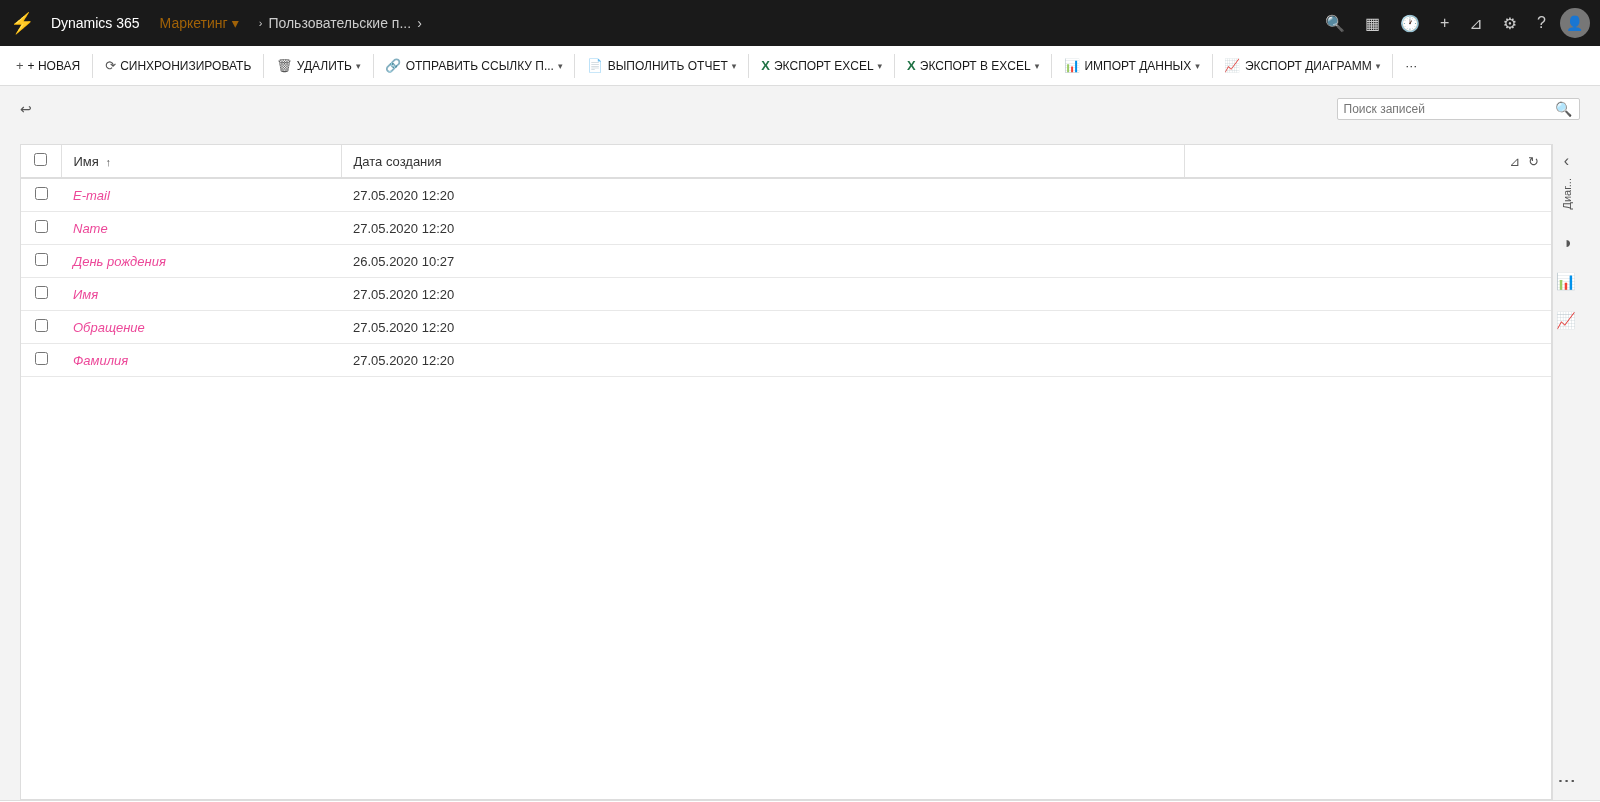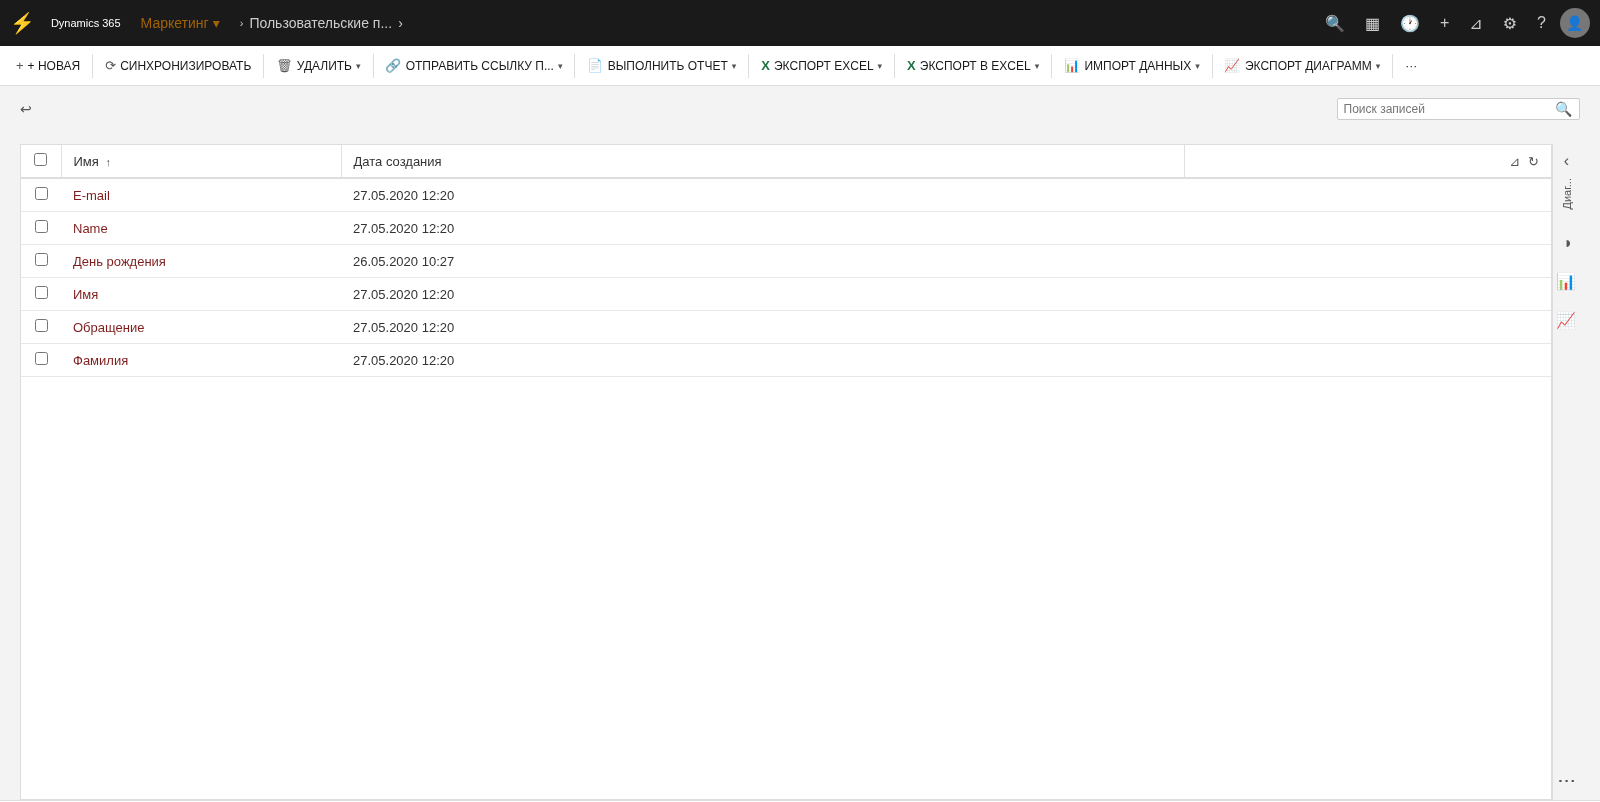--- a/index.html
+++ b/index.html
@@ -4,21 +4,21 @@
   <style>
     * { box-sizing: border-box; margin: 0; padding: 0; }
     body { font-family: 'Segoe UI', Tahoma, Geneva, Verdana, sans-serif; font-size: 13px; background: #f3f3f3; color: #333; overflow-x: hidden; }
 
     
     .top-nav {
       display: flex; align-items: center; background: #1a1a1a; color: #fff;
       height: 46px; padding: 0 10px; gap: 12px;
     }
     .top-nav .logo { color: #f5a623; font-size: 20px; margin-right: 4px; }
-    .top-nav .app-title { font-size: 11px; font-weight: 400; color: #fff; white-space: nowrap; }
+    .top-nav .app-title { font-size: 14px; font-weight: 400; color: #fff; white-space: nowrap; }
     .top-nav .nav-module {
       display: flex; align-items: center; gap: 4px; cursor: pointer;
       font-size: 14px; color: #a16207; padding: 4px 8px; border-radius: 2px;
     }
     .top-nav .nav-breadcrumb {
       display: flex; align-items: center; gap: 6px; font-size: 14px; color: #ccc;
     }
     .top-nav .nav-breadcrumb .chevron { color: #ccc; font-size: 11px; }
     .top-nav-right {
       margin-left: auto; display: flex; align-items: center; gap: 8px;
@@ -85,21 +85,21 @@
     .th-actions {
       text-align: right; border-right: none;
     }
     .th-actions-inner { display: flex; align-items: center; justify-content: flex-end; gap: 8px; }
     .filter-icon-small { font-size: 13px; cursor: pointer; color: #555; }
     .refresh-icon-small { font-size: 13px; cursor: pointer; color: #555; }
 
     tbody tr { border-bottom: 1px solid #e8e8e8; }
     tbody td { padding: 8px 12px; font-size: 13px; }
     .td-checkbox { text-align: center; }
-    .record-link { color: #7f1d1d; cursor: pointer; text-decoration: none; }
+    .record-link { color: #ec4899; cursor: pointer; text-decoration: none; font-style: italic; }
 
     
     .right-sidebar {
       width: 28px; display: flex; flex-direction: column; align-items: center;
       background: #f3f3f3; border-left: 1px solid #ddd; padding: 8px 0; gap: 4px;
       position: relative;
     }
     .right-sidebar-label {
       writing-mode: vertical-rl; transform: rotate(180deg);
       font-size: 11px; color: #555; cursor: pointer; user-select: none;

